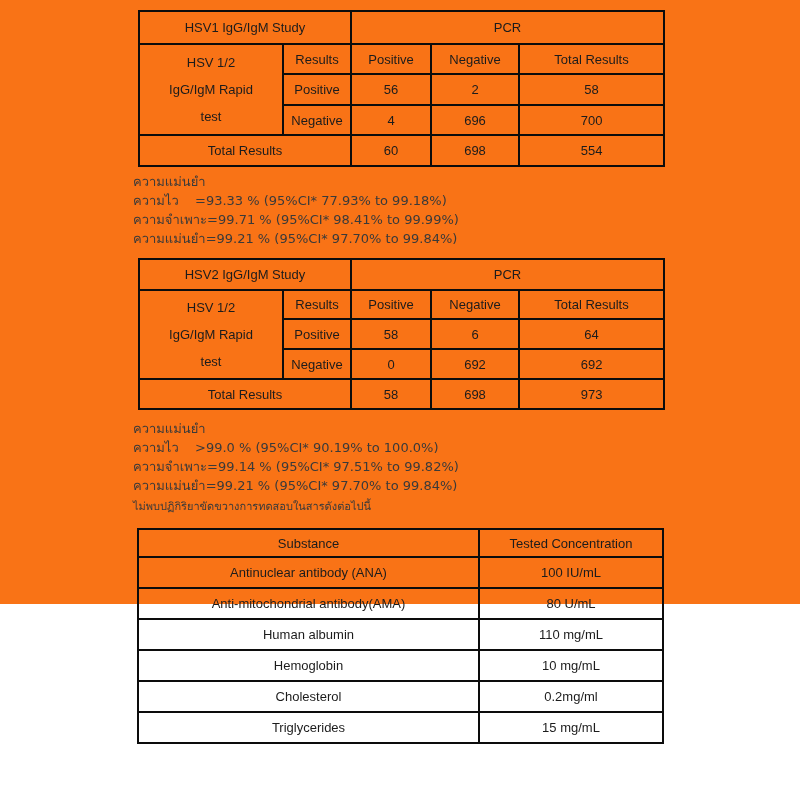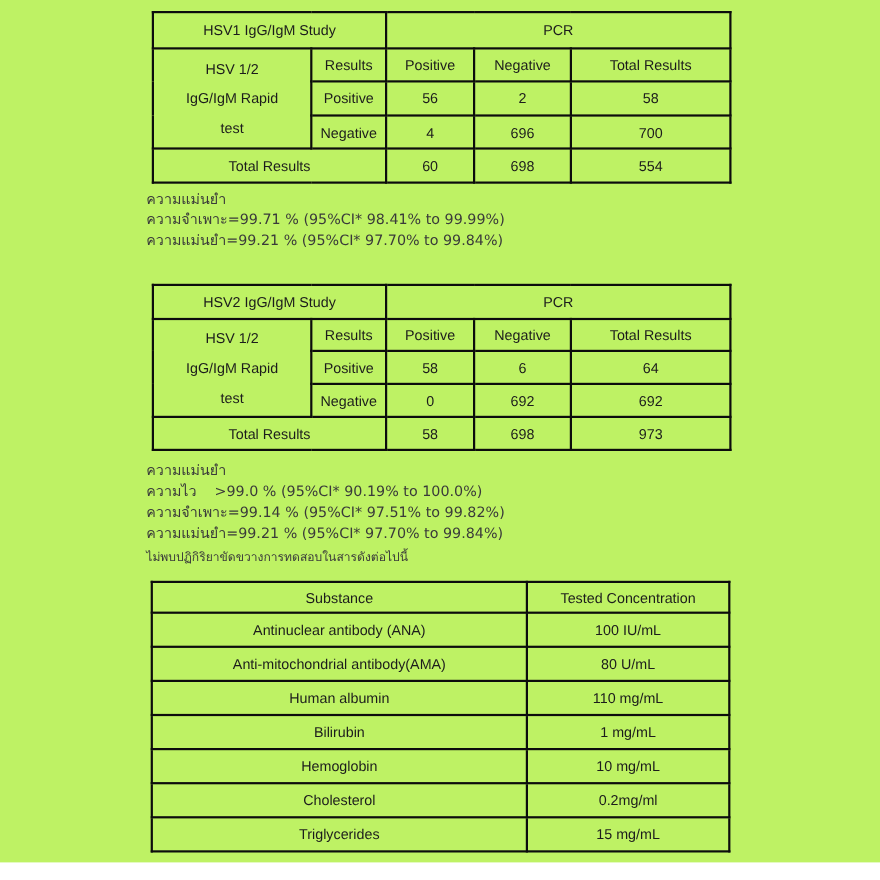--- a/index.html
+++ b/index.html
@@ -8,22 +8,22 @@
     background: #ffffff;
     width: 800px;
     height: 800px;
     overflow: hidden;
     font-family: "Liberation Sans", sans-serif;
     color: #1a1a1a;
   }
   .page {
     position: relative;
     width: 800px;
-    height: 784px;
-    background: #bef264;
+    height: 604px;
+    background: #f97316;
   }
   
   table.grid {
     border-collapse: collapse;
     table-layout: fixed;
     width: 525px;
     font-size: 13px;
     color: #1c1c1c;
   }
   table.grid td {
@@ -143,20 +143,23 @@
         <td>698</td>
         <td>554</td>
       </tr>
     </tbody>
       </table>
   </div>
 
   <div class="stats s1">
     <div>ความแม่นยำ</div>
     <div>
+      <span class="lbl">ความไว</span><span class="val">=93.33 % (95%CI* 77.93% to 99.18%)</span>
+    </div>
+    <div>
       <span class="lbl">ความจำเพาะ</span><span class="val">=99.71 %  (95%CI* 98.41% to 99.99%)</span>
     </div>
     <div>
       <span class="lbl">ความแม่นยำ</span><span class="val">=99.21  % (95%CI* 97.70% to 99.84%)</span>
     </div>
   </div>
 
   <div class="study-table t2">
     <table class="grid">
       <colgroup>
@@ -238,24 +241,20 @@
       </tr>
       <tr style="height:31px">
         <td>Anti-mitochondrial antibody(AMA)</td>
         <td>80 U/mL</td>
       </tr>
       <tr style="height:31px">
         <td>Human albumin</td>
         <td>110 mg/mL</td>
       </tr>
       <tr style="height:31px">
-        <td>Bilirubin</td>
-        <td>1 mg/mL</td>
-      </tr>
-      <tr style="height:31px">
         <td>Hemoglobin</td>
         <td>10 mg/mL</td>
       </tr>
       <tr style="height:31px">
         <td>Cholesterol</td>
         <td>0.2mg/ml</td>
       </tr>
       <tr style="height:31px">
         <td>Triglycerides</td>
         <td>15 mg/mL</td>

